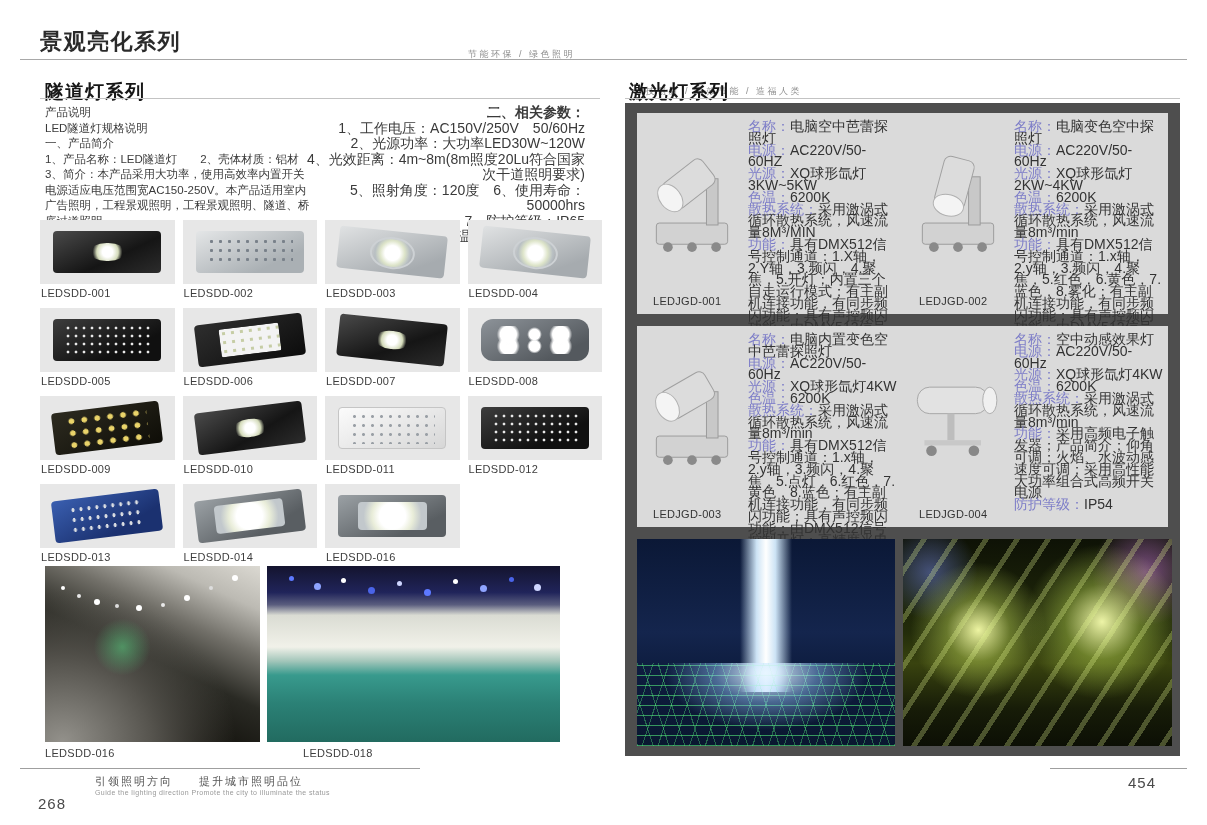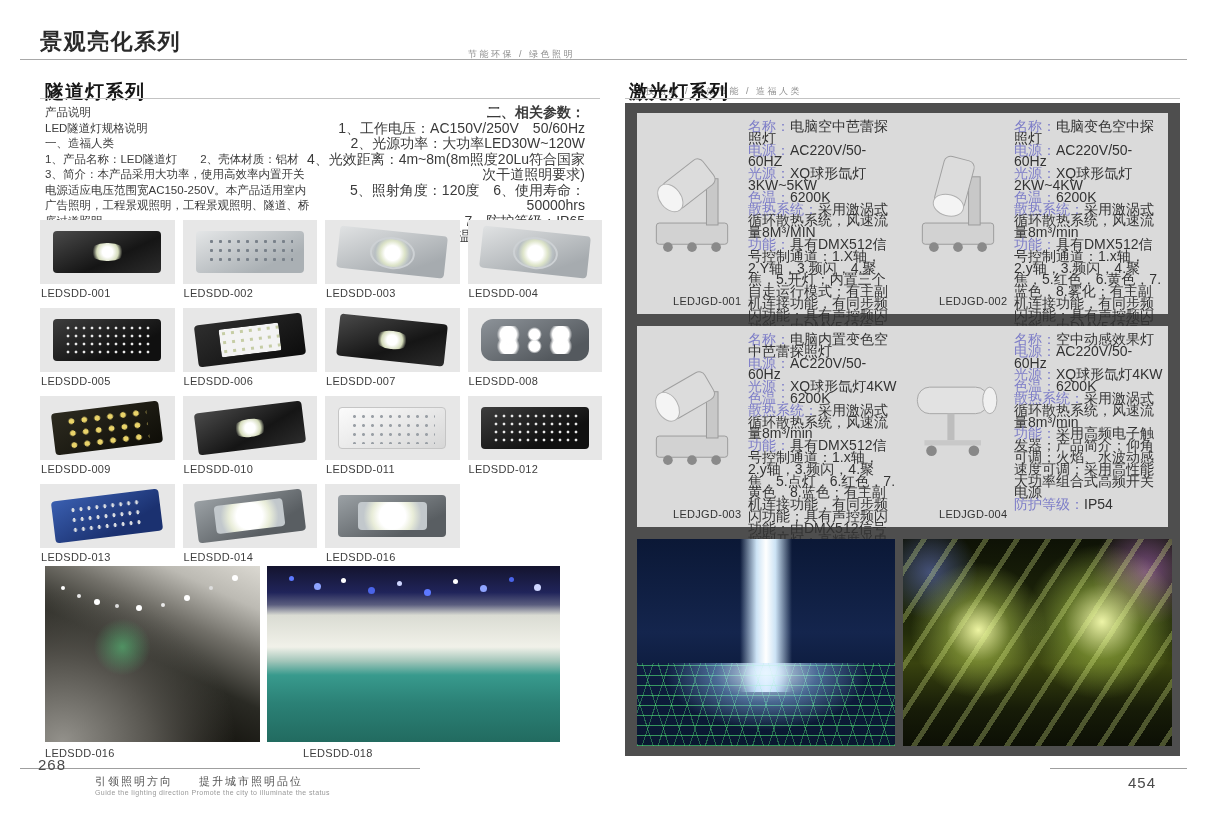--- a/index.html
+++ b/index.html
@@ -101,21 +101,21 @@
   
   .panel { left:625px; top:103px; width:555px; height:653px; background:#4e4e4e; }
   .specbox { position:absolute; left:12px; width:531px; height:201px; background:#dadada; }
   .specbox-1 { top:10px; }
   .specbox-2 { top:223px; }
   .jg-item { position:absolute; top:0; height:100%; width:265px; }
   .jg-item-a { left:0; }
   .jg-item-b { left:266px; }
   .jg-img { position:absolute; left:2px; top:6px; width:106px; height:158px; }
   .jg-img svg { width:100%; height:100%; }
-  .jg-model { position:absolute; left:36px; bottom:7px; font-size:11px; color:#333; letter-spacing:.3px;text-align:center; }
+  .jg-model { position:absolute; left:16px; bottom:7px; font-size:11px; color:#333; letter-spacing:.3px;text-align:center; }
   .jg-specs { position:absolute; left:111px; right:5px; top:8px; font-size:14px; line-height:11.8px; color:#333; }
   .spec-label { color:#7d7dc8; }
 
   
   .phL { left:637px; top:539px; width:258px; height:207px;
     background:linear-gradient(180deg,#0b1836 0%,#14254d 45%,#0e1d40 62%,#0a1730 100%); }
   .phL::before { content:""; position:absolute; left:40%; width:20%; top:0; bottom:26%;
     background:linear-gradient(90deg,rgba(140,190,255,0) 0%,rgba(215,238,255,.95) 32%,#ffffff 50%,rgba(215,238,255,.95) 68%,rgba(140,190,255,0) 100%); }
   .phL::after { content:""; position:absolute; left:0; right:0; bottom:0; height:40%;
     background-image:
@@ -131,40 +131,40 @@
       radial-gradient(circle at 10% 16%, rgba(125,145,255,.45) 0%, rgba(0,0,0,0) 16%),
       linear-gradient(180deg,#0e1206 0%,#232c0a 45%,#39430f 60%,#171c08 82%,#0c0f05 100%); }
   .phR::before { content:""; position:absolute; inset:-20%;
     background:repeating-linear-gradient(115deg, rgba(235,255,150,.28) 0 5px, rgba(0,0,0,0) 5px 26px);
     transform:rotate(8deg); }
 
   
   .footer-rule-left { left:20px; top:768px; width:400px; height:1px; background:#9f9f9f; }
   .footer-rule-right { left:1050px; top:768px; width:137px; height:1px; background:#9f9f9f; }
   .page-num { font-size:15px; color:#4a4a4a; letter-spacing:1px; }
-  .page-num-left { left:38px; top:756px;text-align:center; }
+  .page-num-left { left:38px; top:795px;text-align:center; }
   .page-num-right { left:1128px; top:774px; }
   .slogan-cn { left:95px; top:774px; font-size:11px; color:#555; letter-spacing:2px; }
   .slogan-en { left:95px; top:789px; font-size:7px; color:#999; letter-spacing:.4px; }
 </style>
 </head>
 <body>
 
 <div class="abs series-title">景观亮化系列</div>
 <div class="abs tagline tagline-left">节能环保 / 绿色照明</div>
 <div class="abs tagline tagline-right">科技创新 / 高效节能 / 造福人类</div>
 <div class="abs header-rule"></div>
 
 <div class="abs sec-title sec-title-left">隧道灯系列</div>
 <div class="abs sec-rule sec-rule-left"></div>
 
 <div class="abs desc">
   <div>产品说明</div>
   <div>LED隧道灯规格说明</div>
-  <div>一、造福人类</div>
+  <div>一、产品简介</div>
   <div>1、产品名称：LED隧道灯　　2、壳体材质：铝材</div>
   <div>3、简介：本产品采用大功率，使用高效率内置开关电源适应电压范围宽AC150-250V。本产品适用室内广告照明，工程景观照明，工程景观照明、隧道、桥底过道照明。</div>
 </div>
 
 <div class="abs params">
   <div class="bold">二、相关参数：</div>
   <div>1、工作电压：AC150V/250V　50/60Hz</div>
   <div>2、光源功率：大功率LED30W~120W</div>
   <div>4、光效距离：4m~8m(8m照度20Lu符合国家次干道照明要求)</div>
   <div>5、照射角度：120度　6、使用寿命：50000hrs</div>

